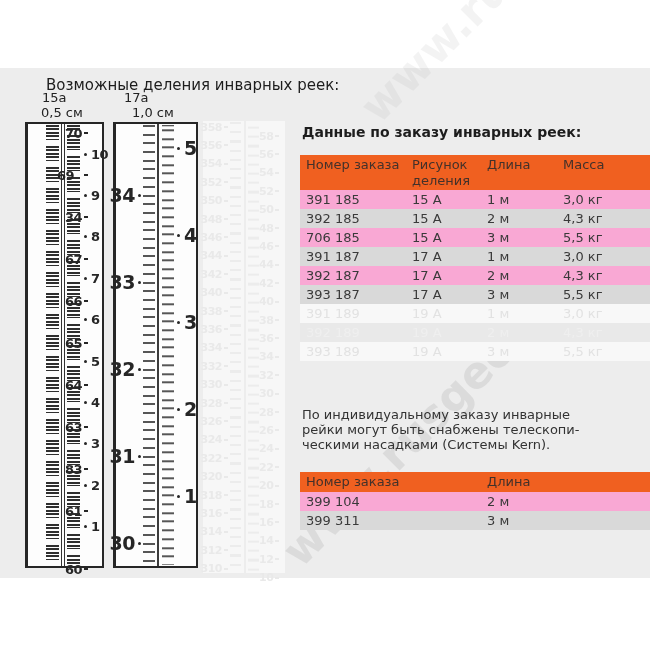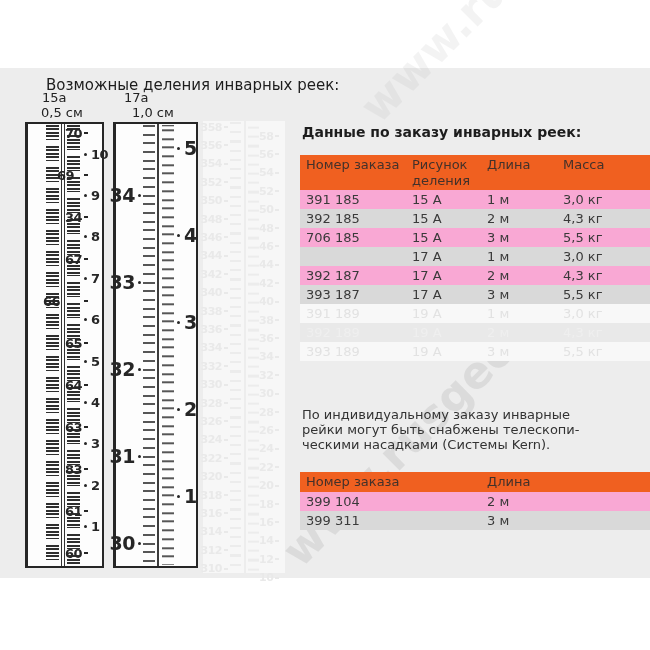--- a/index.html
+++ b/index.html
@@ -94,21 +94,21 @@
         <i class="tk"></i>
       </div>
       <div class="snum num" style="top: 86px;">
         <i>34</i>
         <i class="tk"></i>
       </div>
       <div class="snum num" style="top: 128px;">
         <i>67</i>
         <i class="tk"></i>
       </div>
-      <div class="snum num" style="top: 170px; gap: 22px;">
+      <div class="snum num" style="top: 170px;">
         <i>66</i>
         <i class="tk"></i>
       </div>
       <div class="snum num" style="top: 212px;">
         <i>65</i>
         <i class="tk"></i>
       </div>
       <div class="snum num" style="top: 254px;">
         <i>64</i>
         <i class="tk"></i>
@@ -118,21 +118,21 @@
         <i class="tk"></i>
       </div>
       <div class="snum num" style="top: 338px;">
         <i>83</i>
         <i class="tk"></i>
       </div>
       <div class="snum num" style="top: 380px;">
         <i>61</i>
         <i class="tk"></i>
       </div>
-      <div class="snum num" style="top: 422px; align-items: center;">
+      <div class="snum num" style="top: 438px; align-items: center;">
         <i>60</i>
         <i class="tk"></i>
       </div>
       <div class="snum mark" style="top: 23px;">
         <i class="dt"></i>
         <i>10</i>
       </div>
       <div class="snum mark" style="top: 64.4px;">
         <i class="dt"></i>
         <i>9</i>
@@ -443,20 +443,21 @@
         <div class="cell c2">2 м</div>
         <div class="cell c3">4,3 кг</div>
       </div>
       <div class="trow">
         <div class="cell c0">706 185</div>
         <div class="cell c1">15 А</div>
         <div class="cell c2">3 м</div>
         <div class="cell c3">5,5 кг</div>
       </div>
       <div class="trow alt">
+        <div class="cell c0">391 187</div>
         <div class="cell c1">17 А</div>
         <div class="cell c2">1 м</div>
         <div class="cell c3">3,0 кг</div>
       </div>
       <div class="trow">
         <div class="cell c0">392 187</div>
         <div class="cell c1">17 А</div>
         <div class="cell c2">2 м</div>
         <div class="cell c3">4,3 кг</div>
       </div>

